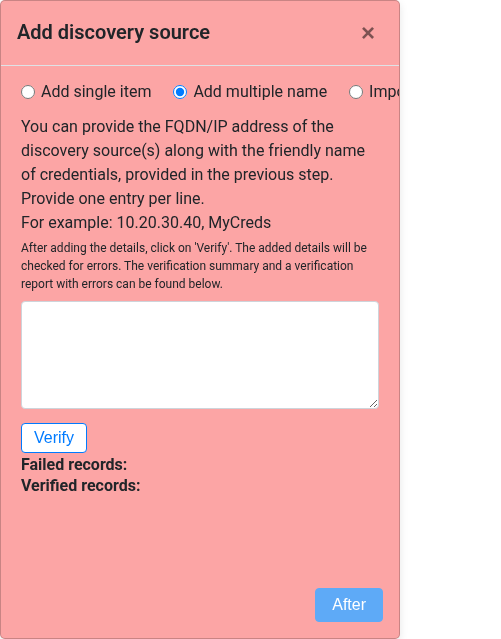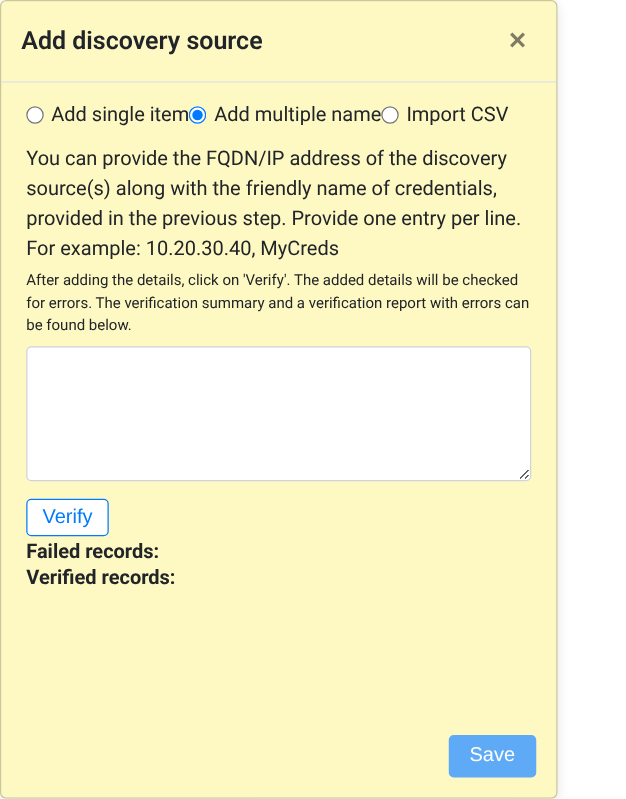--- a/index.html
+++ b/index.html
@@ -7,28 +7,28 @@
   }
   html, body {
     margin: 0;
     padding: 0;
     font-family: -apple-system, BlinkMacSystemFont, "Segoe UI", Roboto, "Helvetica Neue", Arial, sans-serif;
     font-size: 16px;
     color: #212529;
     background: #fff;
   }
   .modal {
-    width: 446px;
+    width: 400px;
     height: 639px;
     border: 1px solid rgba(0,0,0,0.2);
     border-radius: 5px;
     box-shadow: 0 3px 9px rgba(0,0,0,0.1);
     display: flex;
     flex-direction: column;
-    background: #fef9c3;
+    background: #fca5a5;
     overflow: hidden;
   }
   .modal-header {
     display: flex;
     align-items: flex-start;
     justify-content: space-between;
     padding: 16px 16px;
     border-bottom: 1px solid #dee2e6;
   }
   .modal-title {
@@ -49,20 +49,21 @@
     font-weight: 700;
     font-family: Arial, sans-serif;
   }
   .modal-body {
     padding: 16px 20px 16px 20px;
     flex: 1 1 auto;
   }
   .radio-group {
     display: flex;
     align-items: center;
+    gap: 22px;
     margin-bottom: 14px;
     flex-wrap: nowrap;
   }
   .radio-option {
     display: inline-flex;
     align-items: center;
     gap: 6px;
     cursor: pointer;
     white-space: nowrap;
   }
@@ -171,16 +172,16 @@
       <span></span>
     </div>
     <div class="record-line">
       <span>Verified records:</span>
       <span></span>
     </div>
 
   </div>
 
   <div class="modal-footer">
-    <button class="save-btn">Save</button>
+    <button class="save-btn">After</button>
   </div>
 
 </div>
 
 </body></html>

